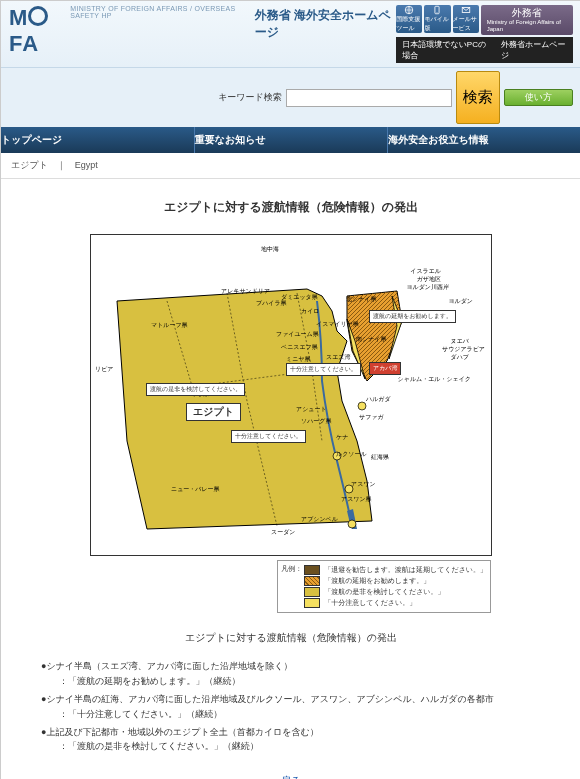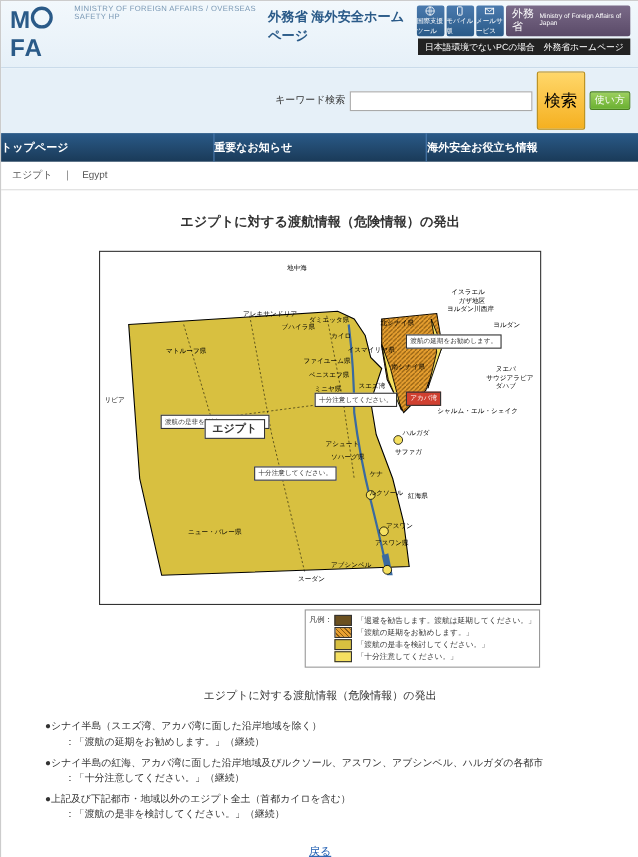--- a/index.html
+++ b/index.html
@@ -7,28 +7,28 @@
 .hdr{background:linear-gradient(#f2f8fc,#e6f0f8);border-bottom:1px solid #c5d8e8;padding:4px 8px;display:flex;justify-content:space-between;align-items:flex-start}
 .logo-area{display:flex;}
 .mofa{font-size:22px;font-weight:bold;color:#2a5a88;letter-spacing:1px}
 .mofa .o-circ{display:inline-block;width:14px;height:14px;border:3px solid #2a5a88;border-radius:50%;position:relative;top:1px}
 .sub{font-size:7px;color:#7a99b5;letter-spacing:0.3px}
 .site-title{font-size:12px;font-weight:bold;color:#2a5a88;margin-top:2px}
 .hdr-r{display:flex;flex-direction:column;align-items:flex-end;gap:2px}
 .hdr-icons{display:flex;gap:2px}
 .hicon{width:30px;height:28px;background:linear-gradient(#4a7aae,#2a5a88);border-radius:2px;display:flex;flex-direction:column;align-items:center;justify-content:center;color:#fff;font-size:6px}
 .hicon svg{width:14px;height:14px;fill:#fff}
-.hlink{background:linear-gradient(#7a6a88,#5a4a68);color:#fff;padding:2px 6px;font-size:10px;border-radius:2px;display:flex;flex-direction:row;align-items:center;line-height:1.2}
+.hlink{background:linear-gradient(#7a6a88,#5a4a68);color:#fff;padding:2px 6px;font-size:10px;border-radius:2px;display:flex;flex-direction:column;align-items:center;line-height:1.2}
 .hlink .sm{font-size:6px}
 .blk-bar{background:#222;color:#fff;padding:2px 6px;font-size:8px;display:flex;gap:8px;justify-content:flex-end;align-items:center}
 .blk-bar a{color:#fff;text-decoration:none}
 .srch{background:#e6f0f8;padding:3px 8px;display:flex;justify-content:flex-end;align-items:center;gap:4px;font-size:9px}
 .srch input{width:160px;height:14px;font-size:9px;border:1px solid #aaa}
 .btn-y{background:linear-gradient(#ffd76a,#f5b020);border:1px solid #b88a10;padding:16px 6px;font-size:15px;cursor:pointer;border-radius:2px}
-.btn-g{background:linear-gradient(#9dd060,#6ab030);border:1px solid #4a8020;color:#fff;padding:1px 4px;font-size:9px;cursor:pointer;border-radius:2px}
+.btn-g{background:linear-gradient(#9dd060,#6ab030);border:1px solid #4a8020;color:#fff;padding:1px 20px;font-size:9px;cursor:pointer;border-radius:2px}
 .nav{display:flex;background:linear-gradient(#2a5a88,#1a3a58)}
 .nav-item{flex:1;text-align:left;color:#fff;font-size:10px;font-weight:bold;padding:6px 0;border-right:1px solid #4a7aae;cursor:pointer}
 .nav-item:last-child{border-right:none}
 .crumb{padding:6px 10px;font-size:9px;color:#555;border-bottom:1px solid #ddd}
 .content{padding:12px 16px}
 .ptitle{text-align:center;font-size:12px;font-weight:bold;margin:8px 0 18px}
 .map-box{border:1px solid #333;width:400px;height:320px;margin:0 auto;position:relative;background:#fff}
 .map-svg{position:absolute;top:6px;left:6px;right:6px;bottom:6px}
 .legend{width:400px;margin:4px auto 0;font-size:7px;display:flex;justify-content:flex-end}
 .legend-inner{border:1px solid #999;padding:3px}
@@ -169,21 +169,21 @@
     <div class="map-label" style="top:160px;left:275px">ハルガダ</div>
     <div class="map-label" style="top:178px;left:268px">サファガ</div>
     <div class="map-label" style="top:218px;left:280px">紅海県</div>
     <div class="map-label" style="top:293px;left:180px">スーダン</div>
     <div class="map-label" style="top:250px;left:80px">ニュー・バレー県</div>
 
     <div class="map-danger" style="top:75px;right:35px">渡航の延期をお勧めします。</div>
     <div class="map-danger" style="top:148px;left:55px">渡航の是非を検討してください。</div>
     <div class="map-danger" style="top:128px;left:195px">十分注意してください。</div>
     <div class="map-danger" style="top:195px;left:140px">十分注意してください。</div>
-    <div class="map-country" style="top:152px;left:95px">エジプト</div>
+    <div class="map-country" style="top:168px;left:95px">エジプト</div>
   </div>
 
   <div class="legend">
     <div class="legend-inner">
       <div style="display:flex;gap:2px">
         <span>凡例：</span>
         <div>
           <div class="legend-row">
                 <span class="sw" style="background:#6b5020"></span>
                 <span>「退避を勧告します。渡航は延期してください。」</span>

